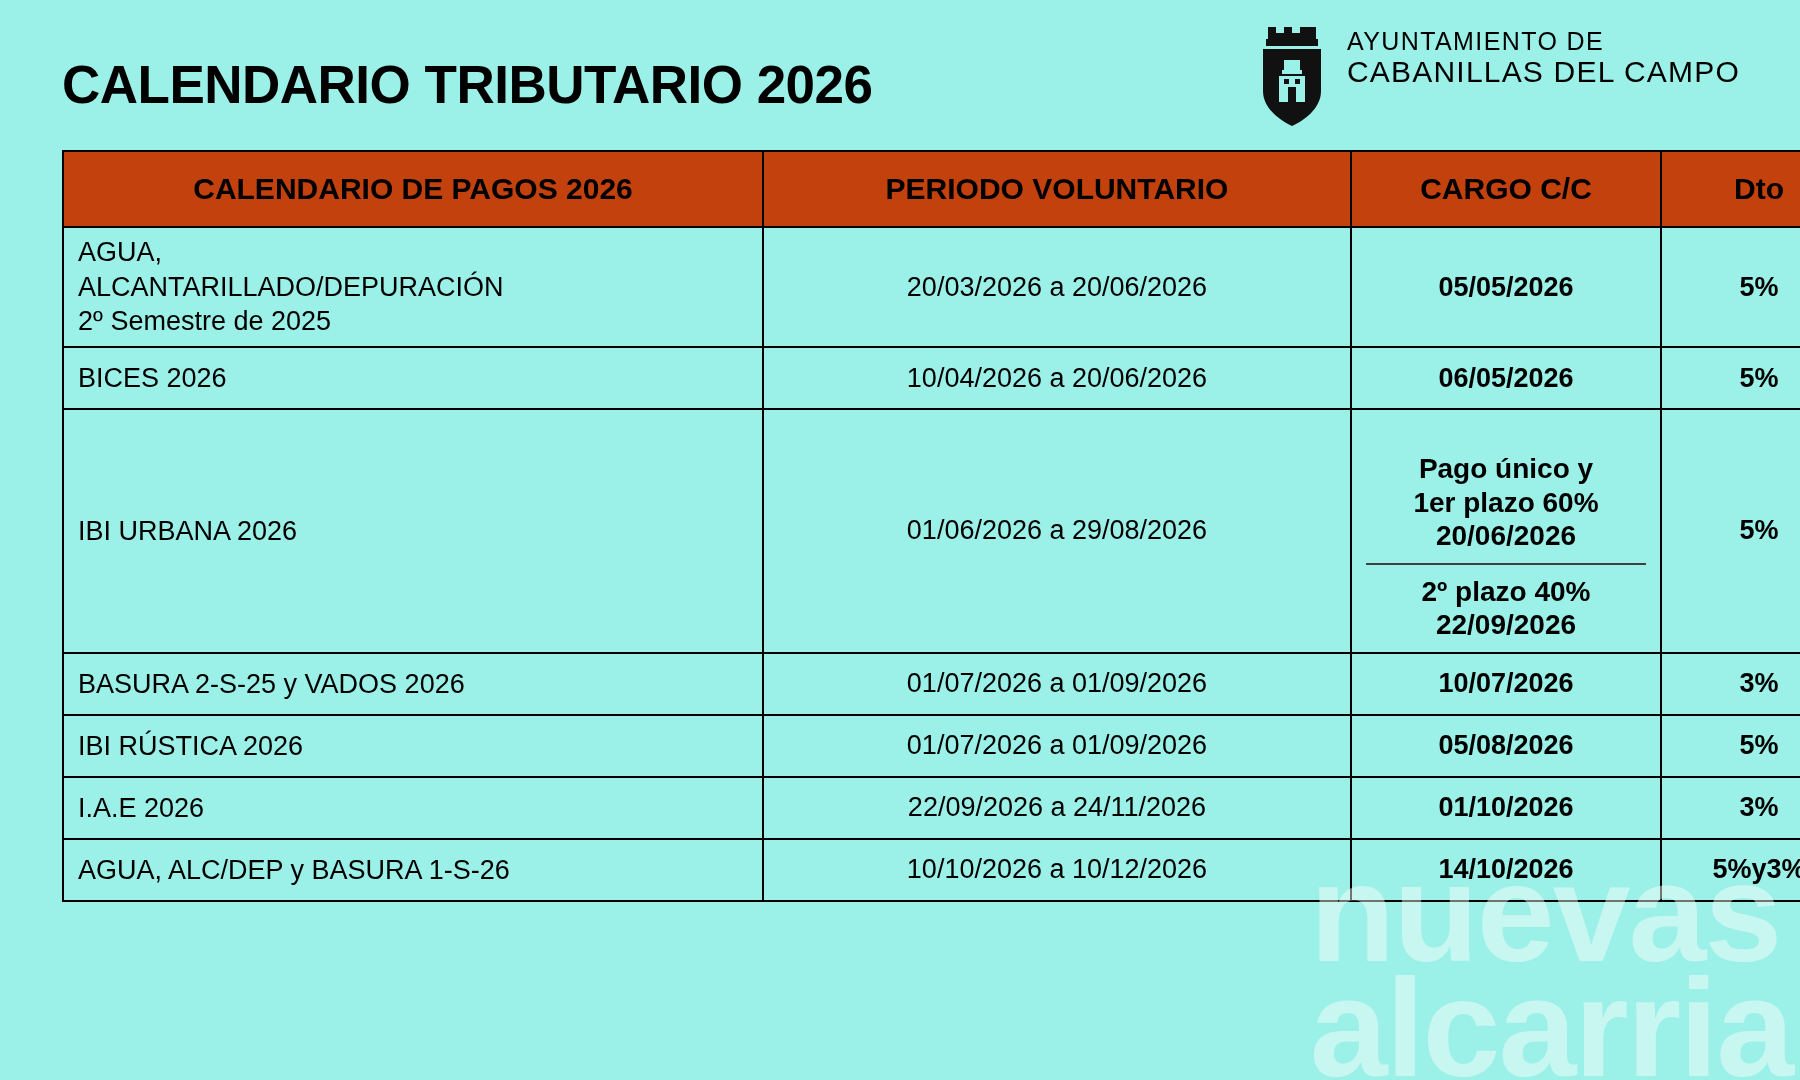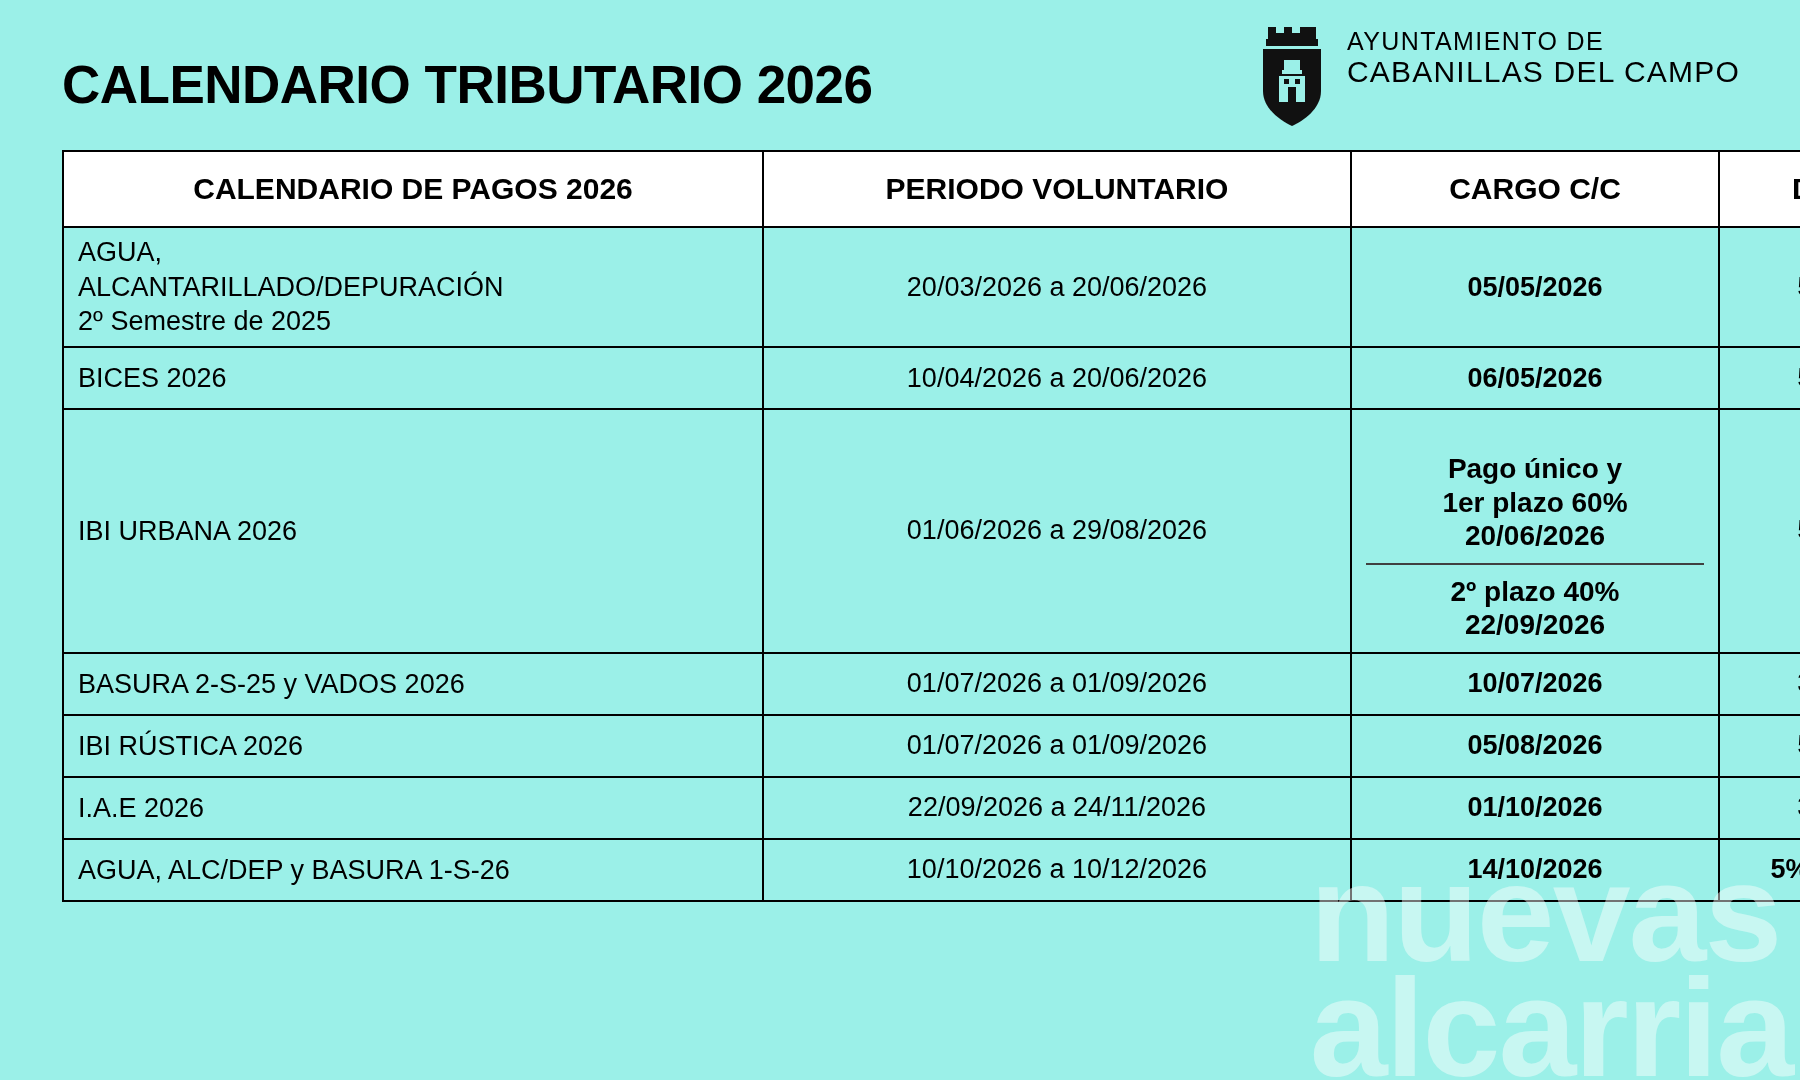--- a/index.html
+++ b/index.html
@@ -94,30 +94,30 @@
   table.cal th,
   table.cal td {
     border: 2px solid #000;
     padding: 0 14px;
     vertical-align: middle;
     font-size: 27px;
     box-sizing: border-box;
   }
 
   table.cal thead th {
-    background: #ffffff;
+    background: #c2410c;
     font-size: 30px;
     font-weight: bold;
     text-align: center;
     height: 76px;
   }
 
   th.c-concept { width: 700px; }
   th.c-periodo { width: 588px; }
-  th.c-cargo   { width: 368px; margin-top: 32px; }
+  th.c-cargo   { width: 310px; margin-top: 32px; }
   th.c-dto     { width: 196px; }
 
   td.concept {
     text-align: left;
     font-size: 28px;
     font-weight: normal;
     line-height: 1.28;
     padding-left: 22px;
   }
 

